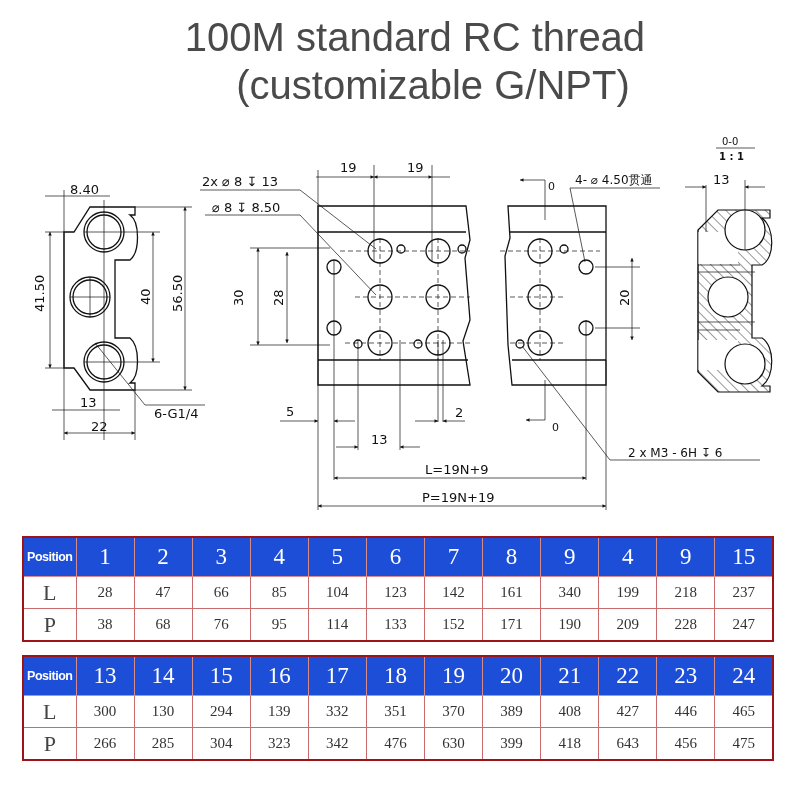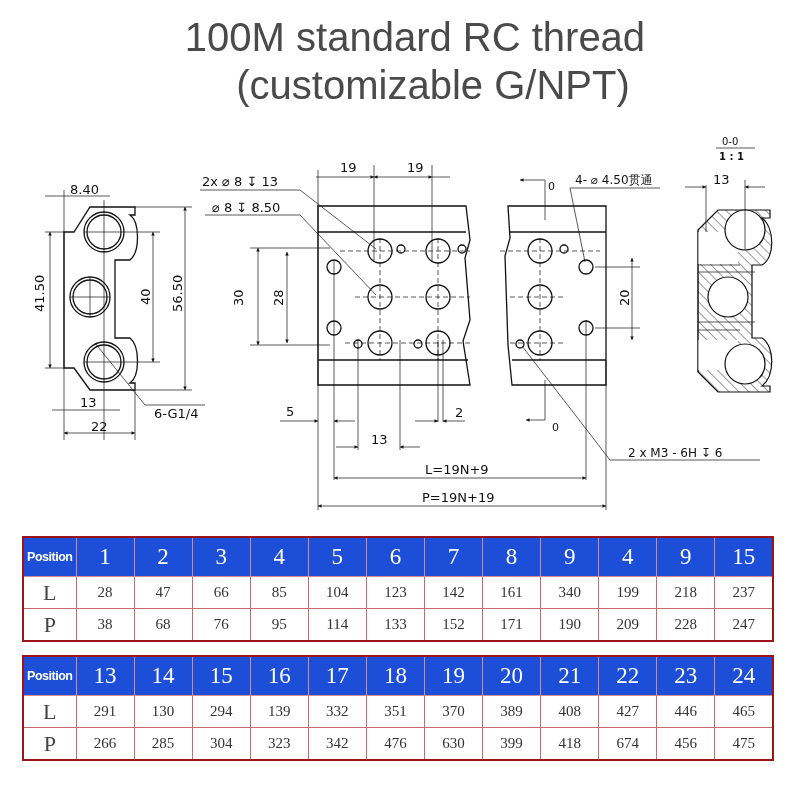--- a/index.html
+++ b/index.html
@@ -274,21 +274,21 @@
     <td>18</td>
     <td>19</td>
     <td>20</td>
     <td>21</td>
     <td>22</td>
     <td>23</td>
     <td>24</td>
   </tr>
   <tr class="data">
     <td class="rowlabel">L</td>
-    <td>291</td>
+    <td>300</td>
     <td>130</td>
     <td>294</td>
     <td>139</td>
     <td>332</td>
     <td>351</td>
     <td>370</td>
     <td>389</td>
     <td>408</td>
     <td>427</td>
     <td>446</td>
@@ -298,18 +298,18 @@
     <td class="rowlabel">P</td>
     <td>266</td>
     <td>285</td>
     <td>304</td>
     <td>323</td>
     <td>342</td>
     <td>476</td>
     <td>630</td>
     <td>399</td>
     <td>418</td>
-    <td>674</td>
+    <td>643</td>
     <td>456</td>
     <td>475</td>
   </tr>
 </tbody>
   </table>
 
 </body></html>

